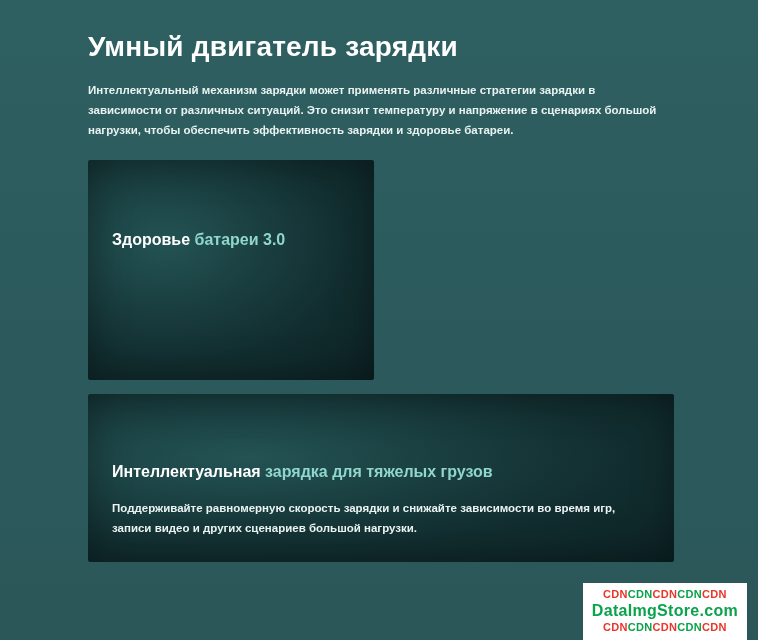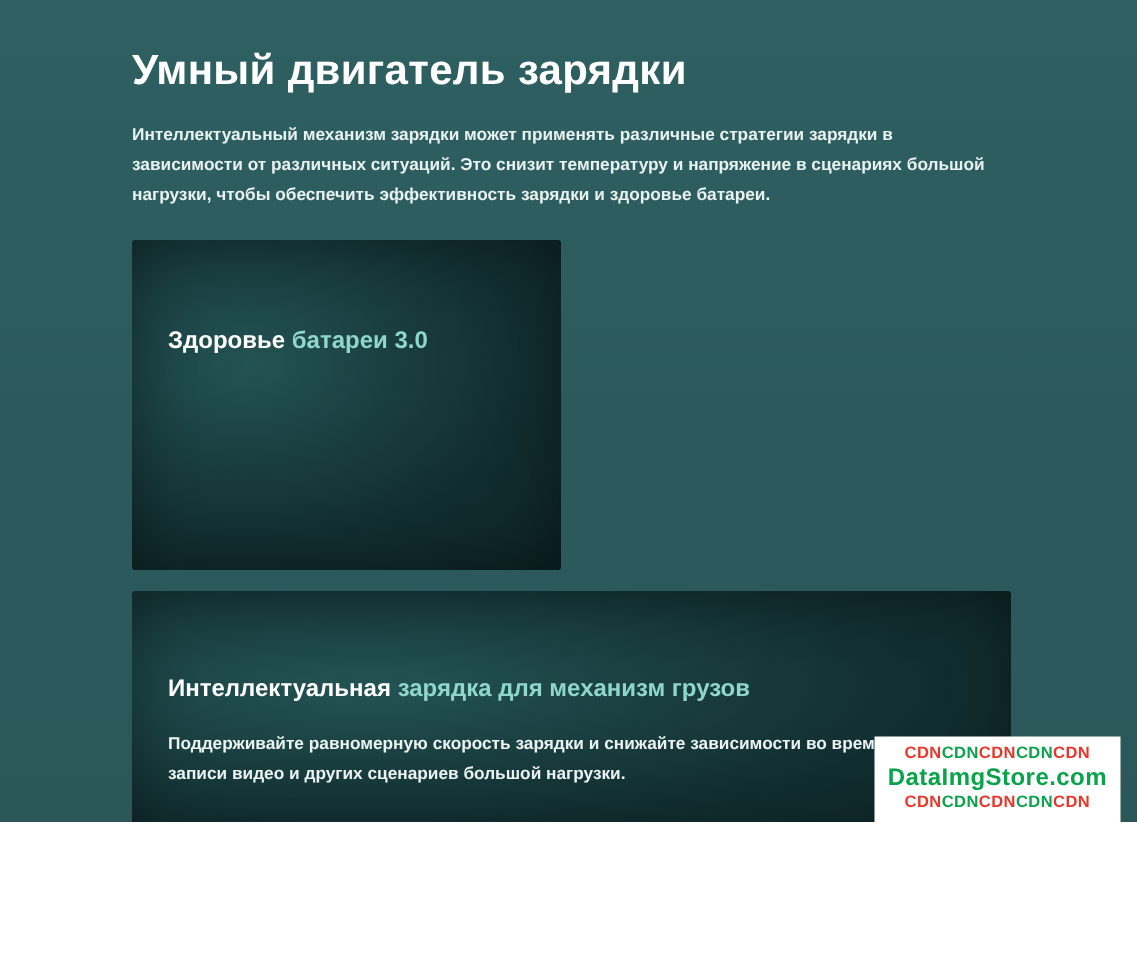--- a/index.html
+++ b/index.html
@@ -9,21 +9,21 @@
   body {
     width: 758px;
     height: 640px;
     background: #ffffff;
     font-family: "Liberation Sans", sans-serif;
     overflow: hidden;
   }
   #page {
     position: relative;
     width: 758px;
-    height: 548px;
+    height: 640px;
     background: #ef4444;
     box-sizing: border-box;
     overflow: hidden;
   }
   
   #page::before {
     content: "";
     position: absolute;
     inset: 0;
     background: linear-gradient(180deg, #2e5f61 0%, #2c5a5c 55%, #2b5759 100%);
@@ -62,20 +62,21 @@
     overflow: hidden;
     background:
       radial-gradient(ellipse at 28% 38%, rgba(40,92,92,0.75) 0%, rgba(18,46,48,0.95) 62%, rgba(12,34,36,1) 100%),
       linear-gradient(135deg, #1b4447 0%, #10292c 70%, #0c2022 100%);
     box-shadow: inset 0 0 40px rgba(0,0,0,0.35);
   }
   .card .inner {
     position: relative;
     z-index: 2;
     padding: 0 24px;
+    margin-top: 12px;
   }
   .card-half {
     width: 286px;
     height: 220px;
   }
   .card-half .inner {
     padding-top: 58px;
   }
   .card-wide {
     width: 586px;
@@ -154,21 +155,21 @@
         </div>
       </div>
 
 
     </div>
 
     <div class="card card-wide">
       <div class="inner">
         <h2 class="card-title">
           <span>Интеллектуальная</span>
-          <span class="accent">зарядка для механизм грузов</span>
+          <span class="accent">зарядка для тяжелых грузов</span>
         </h2>
         <p class="card-body">Поддерживайте равномерную скорость зарядки и снижайте зависимости во время игр, записи видео и других сценариев большой нагрузки.</p>
       </div>
     </div>
 
   </div>
 
   <div class="watermark">
     <div class="wm-line"><span class="c-red">CDN</span><span class="c-green">CDN</span><span class="c-red">CDN</span><span class="c-green">CDN</span><span class="c-red">CDN</span></div>
     <div class="wm-mid">DataImgStore.com</div>

